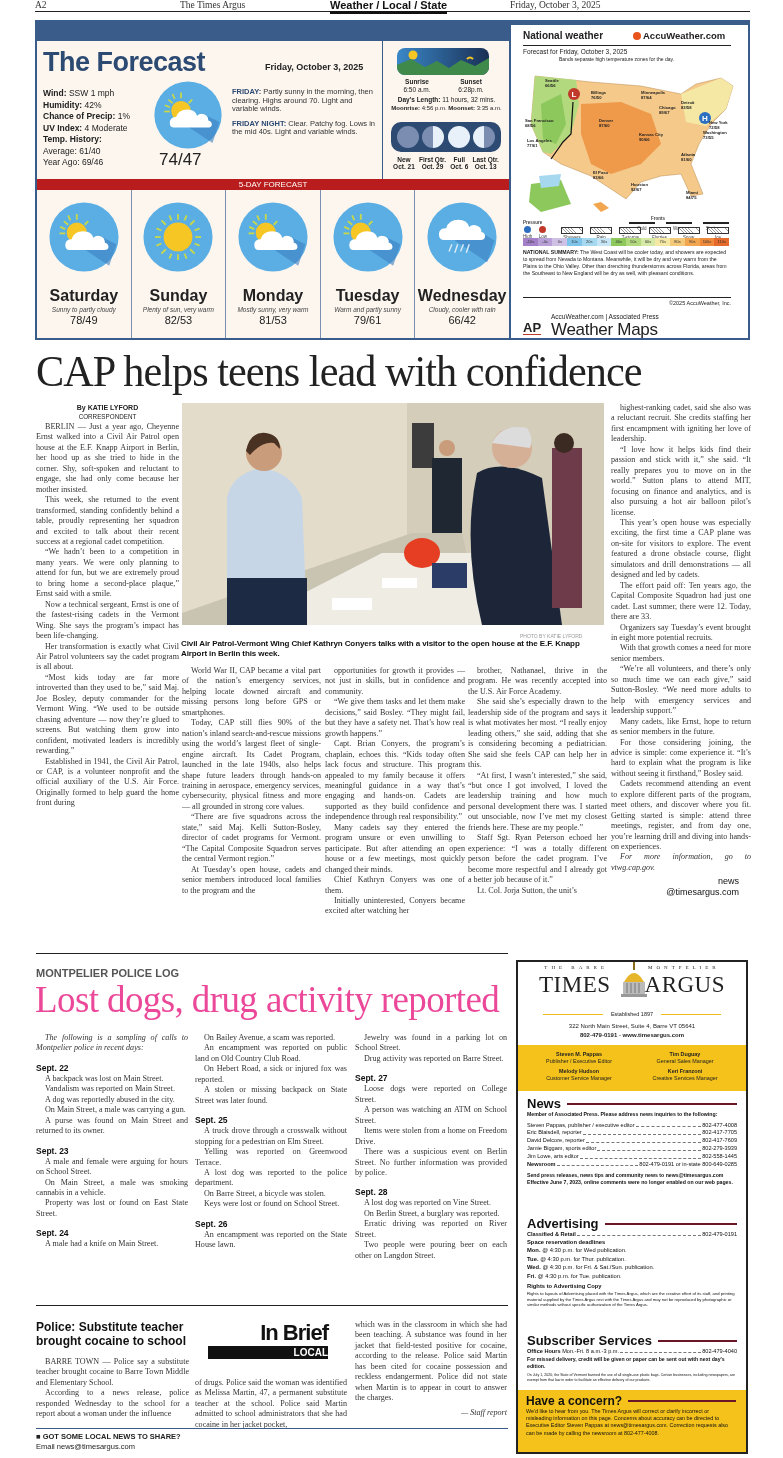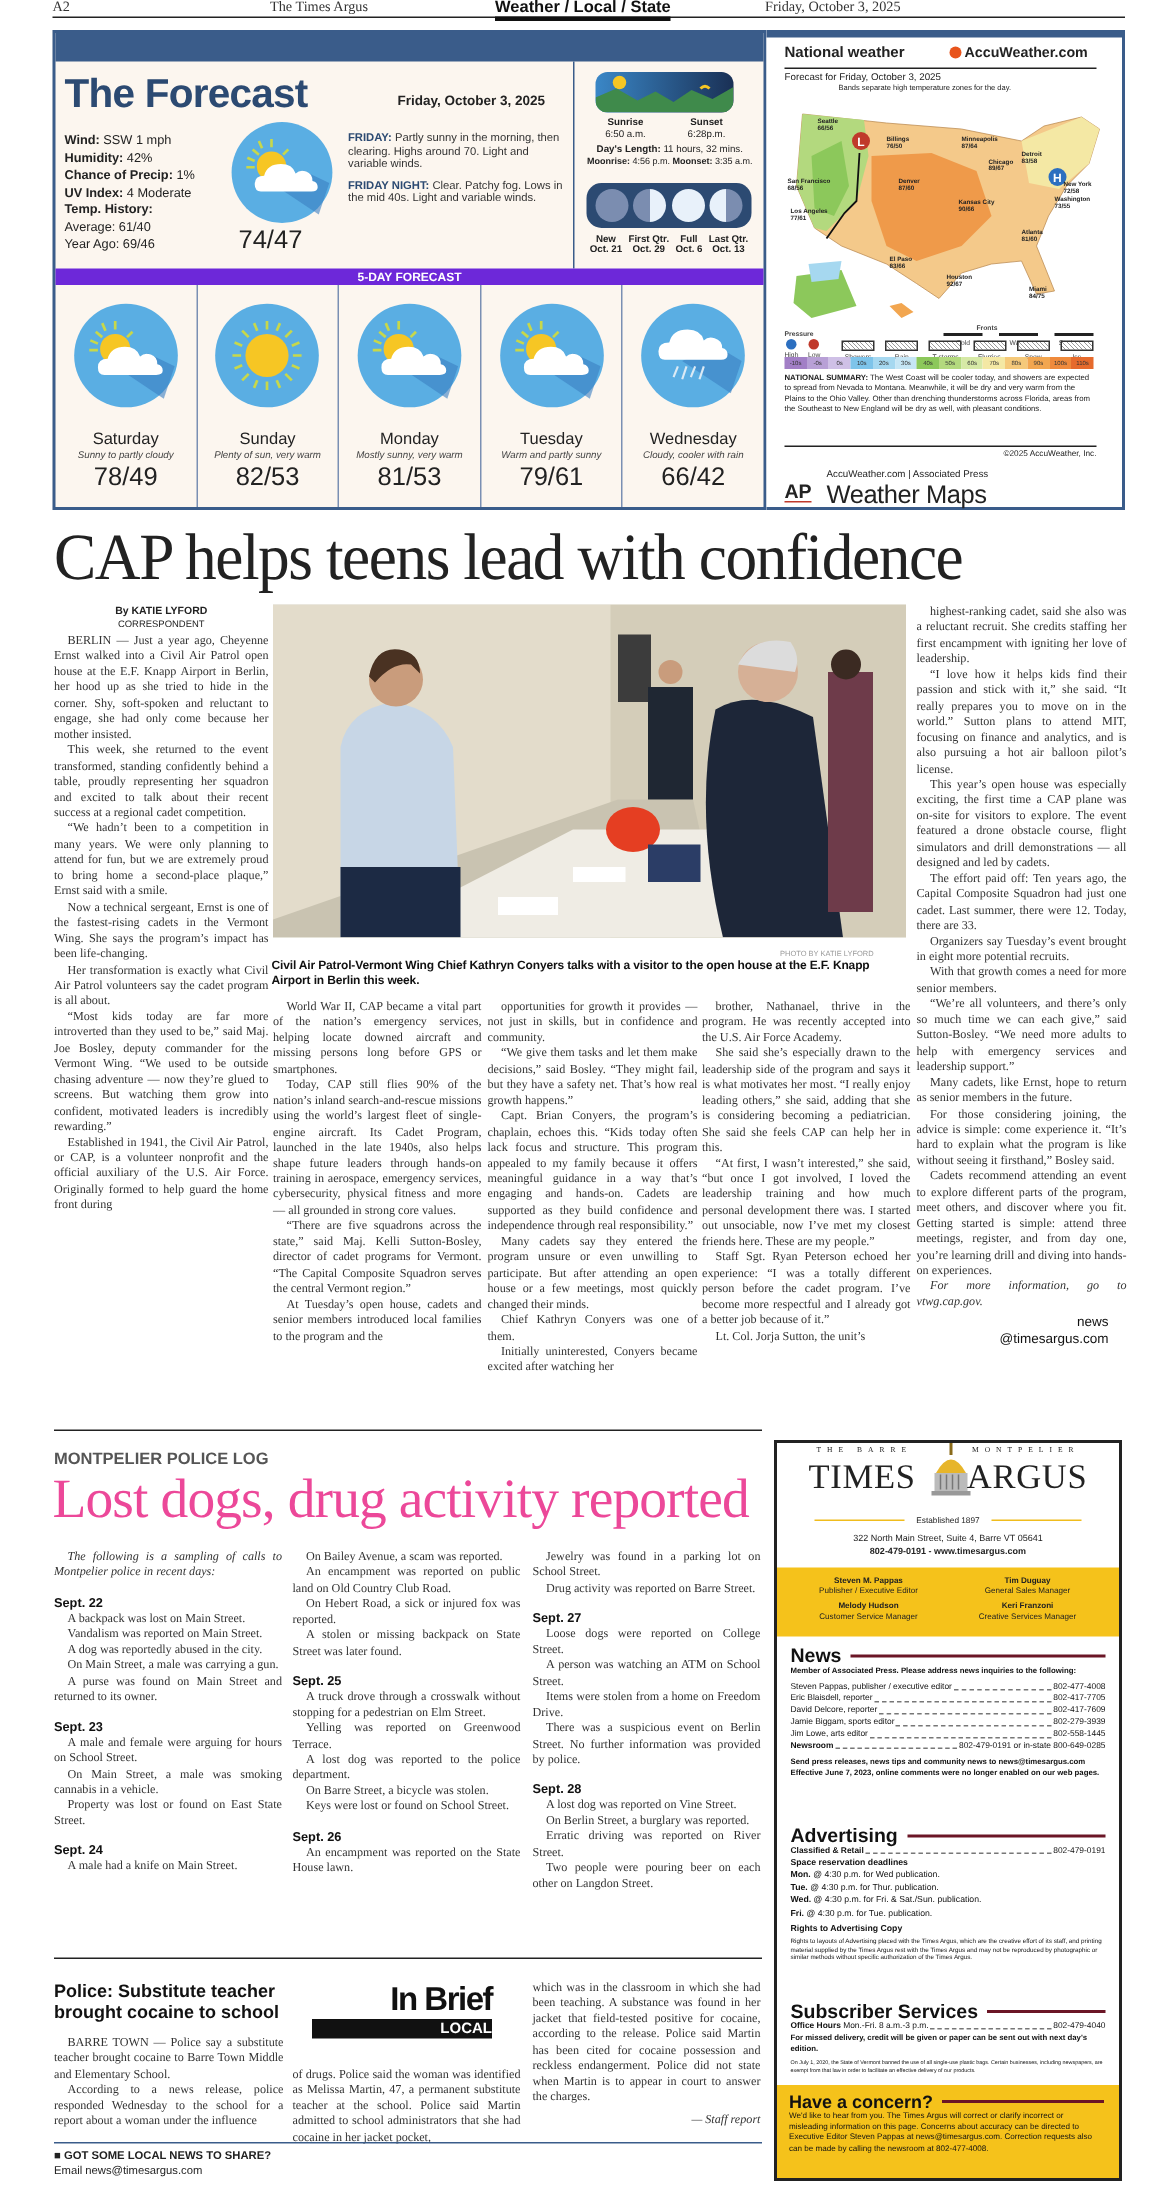--- a/index.html
+++ b/index.html
@@ -18,28 +18,28 @@
 .bigicon{position:absolute;top:58px;left:116px;width:70px;height:70px}
 .today-temp{position:absolute;top:128px;left:122px;font-family:"Liberation Sans",sans-serif;font-size:17px;color:#222}
 .fdate{position:absolute;top:40px;left:228px;font-family:"Liberation Sans",sans-serif;font-weight:bold;font-size:9px}
 .fday{position:absolute;top:66px;left:195px;width:148px;font-family:"Liberation Sans",sans-serif;font-size:7.5px;line-height:8.5px;color:#333}
 .fday b{color:#2c4a72}
 .sunmoon{position:absolute;top:19px;left:345px;width:127px;height:138px;border-left:1.5px solid #3a5c8a}
 .sunimg{position:absolute;top:7px;left:14px;width:92px;height:27px;border-radius:8px;background:linear-gradient(90deg,#3a87c7,#1a3055);overflow:hidden}
 .sm-txt{position:absolute;font-family:"Liberation Sans",sans-serif;font-size:6.5px;color:#222;text-align:center}
 .moons{position:absolute;top:81px;left:8px;width:110px;height:30px;background:#2c4a72;border-radius:10px;display:flex;justify-content:space-around;align-items:center;padding:0 4px}
 .moon{width:22px;height:22px;border-radius:50%;background:#7b8db0}
-.five-hd{position:absolute;top:157px;left:0;width:472px;height:11px;background:#6d28d9;color:#fff;font-family:"Liberation Sans",sans-serif;font-weight:bold;font-size:8px;text-align:center;line-height:11px}
+.five-hd{position:absolute;top:157px;left:0;width:472px;height:11px;background:#b91c1c;color:#fff;font-family:"Liberation Sans",sans-serif;font-weight:normal;font-size:8px;text-align:center;line-height:11px}
 .days{position:absolute;top:168px;left:0;width:472px;height:148px;display:flex}
 .day{flex:1;border-right:1.5px solid #7a8fb3;text-align:center;font-family:"Liberation Sans",sans-serif;position:relative}
 .day:last-child{border-right:none}
 .day .ic{width:72px;height:72px;margin:11px auto 0}
-.day .nm{font-weight:normal;font-size:11px;margin-top:14px}
+.day .nm{font-weight:bold;font-size:16px;margin-top:14px}
 .day .ds{font-style:italic;font-size:6.5px;color:#444;margin-top:1px}
-.day .tp{font-size:17px;margin-top:1px}
+.day .tp{font-size:11px;margin-top:1px}
 
 .nat{top:20px;left:511px;width:239px;height:320px;border:2px solid #3a5c8a;border-left:none;background:#fff}
 .nat-top{height:3px;background:#3a5c8a}
 .nat-h{position:absolute;top:8px;left:12px;font-family:"Liberation Sans",sans-serif;font-weight:bold;font-size:10px}
 .nat-acc{position:absolute;top:8px;left:122px;font-family:Liberation Sans, sans-serif;font-weight:bold;font-size:9.5px}
 .nat-acc i{display:inline-block;width:8px;height:8px;border-radius:50%;background:#e8541c;margin-right:2px;vertical-align:-1px}
 .nat-rule{position:absolute;top:23px;left:12px;width:208px;border-top:1px solid #222}
 .nat-sub{position:absolute;top:26px;left:12px;font-family:"Liberation Sans",sans-serif;font-size:6.5px}
 .nat-sub2{position:absolute;top:34px;left:48px;font-family:"Liberation Sans",sans-serif;font-size:5px}
 .map{position:absolute;top:42px;left:10px;width:218px;height:150px}

